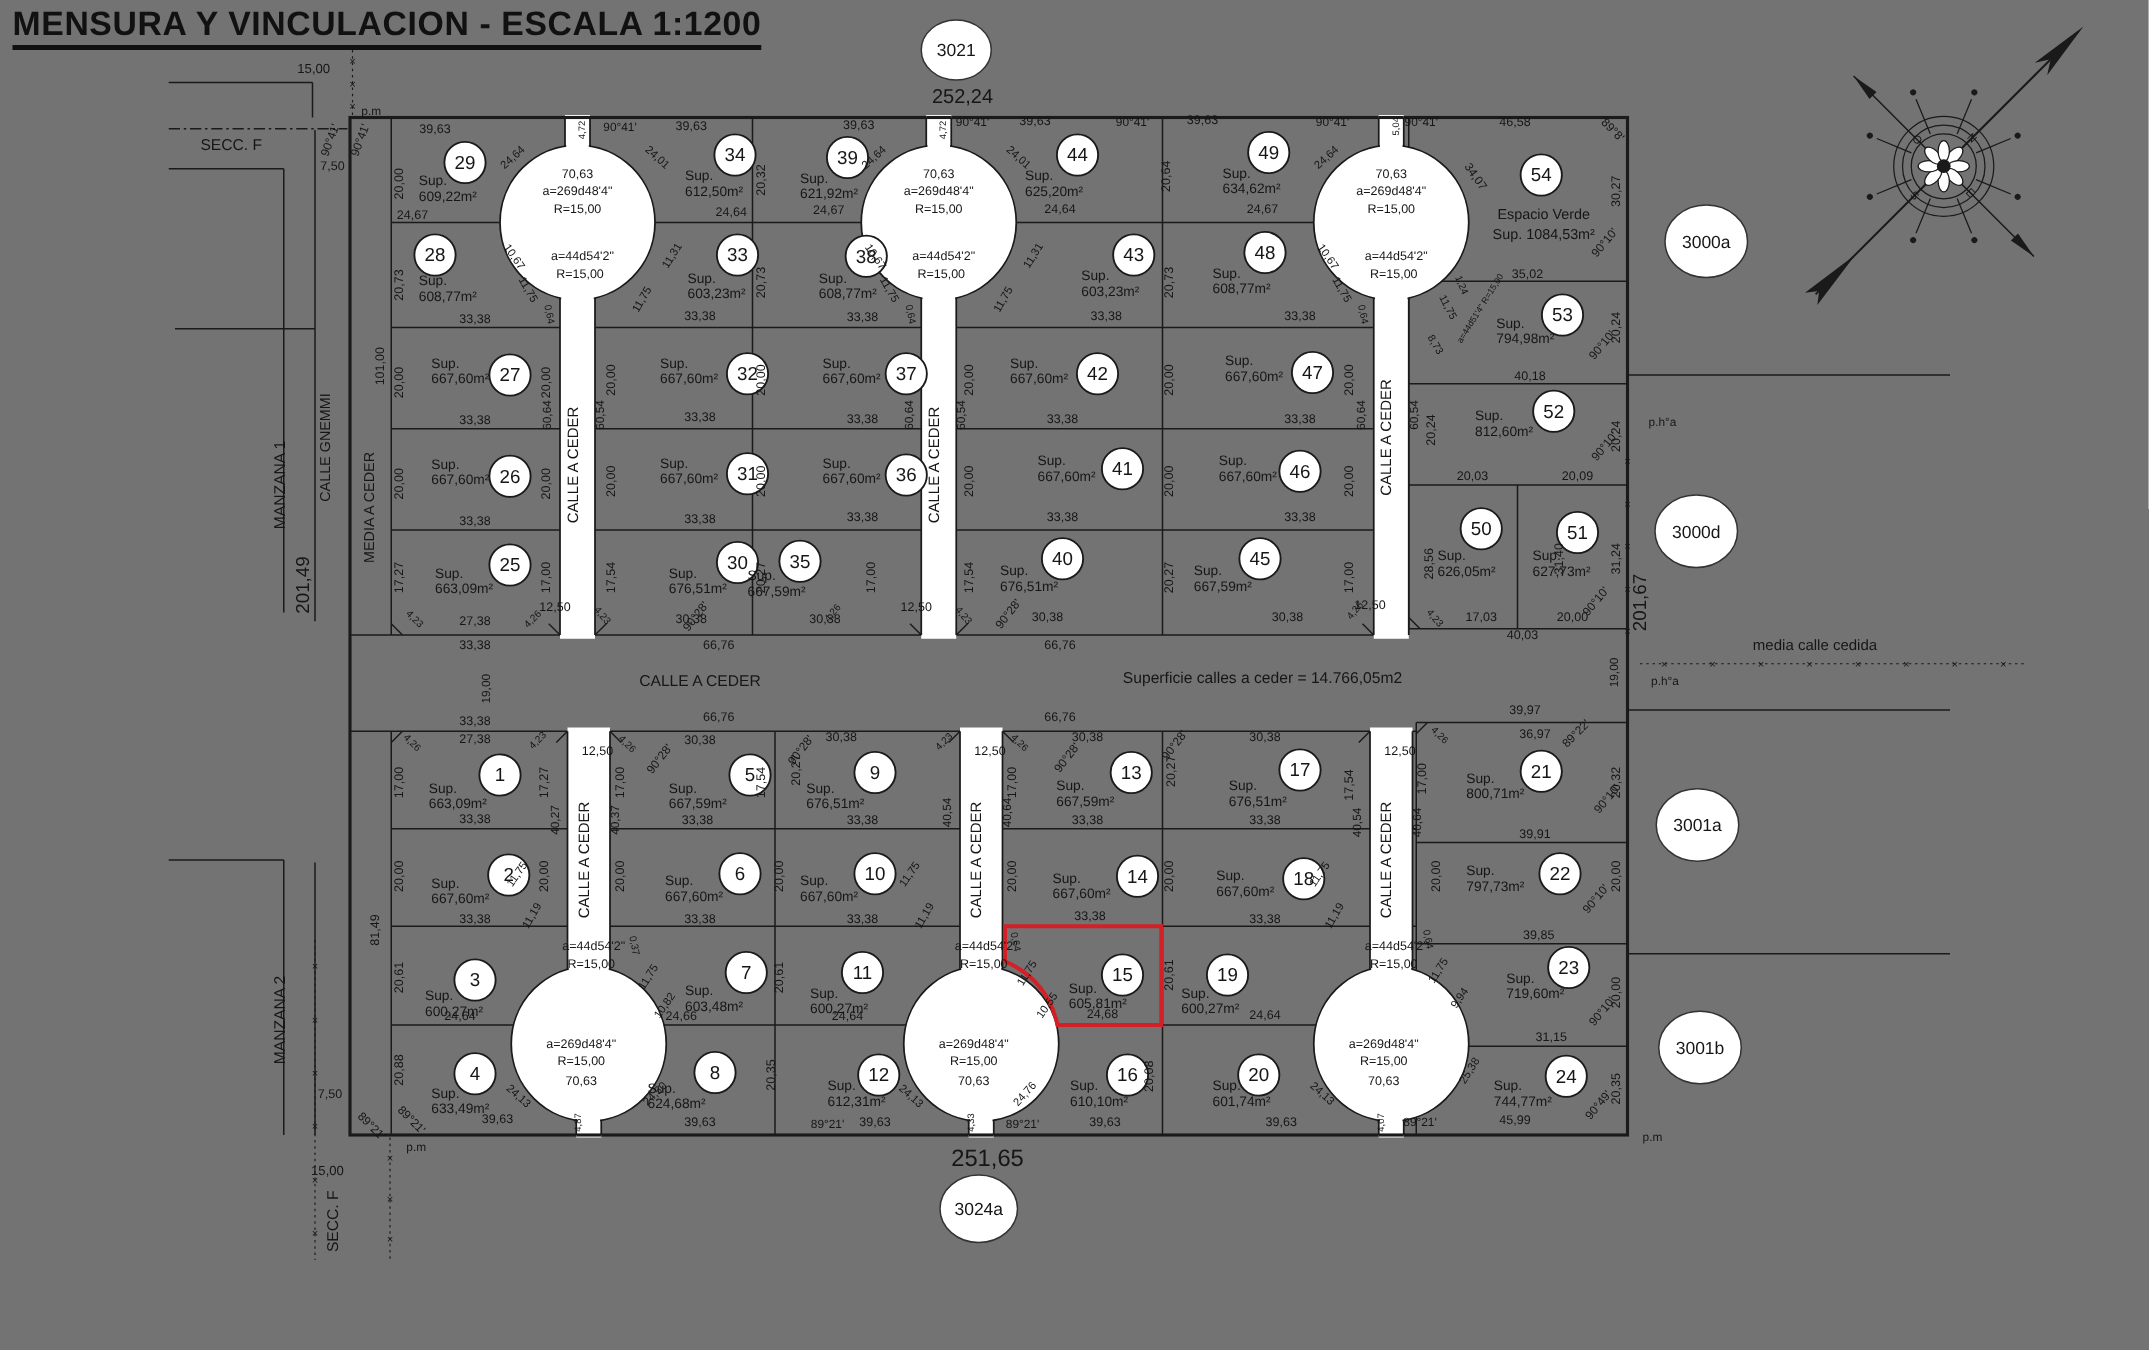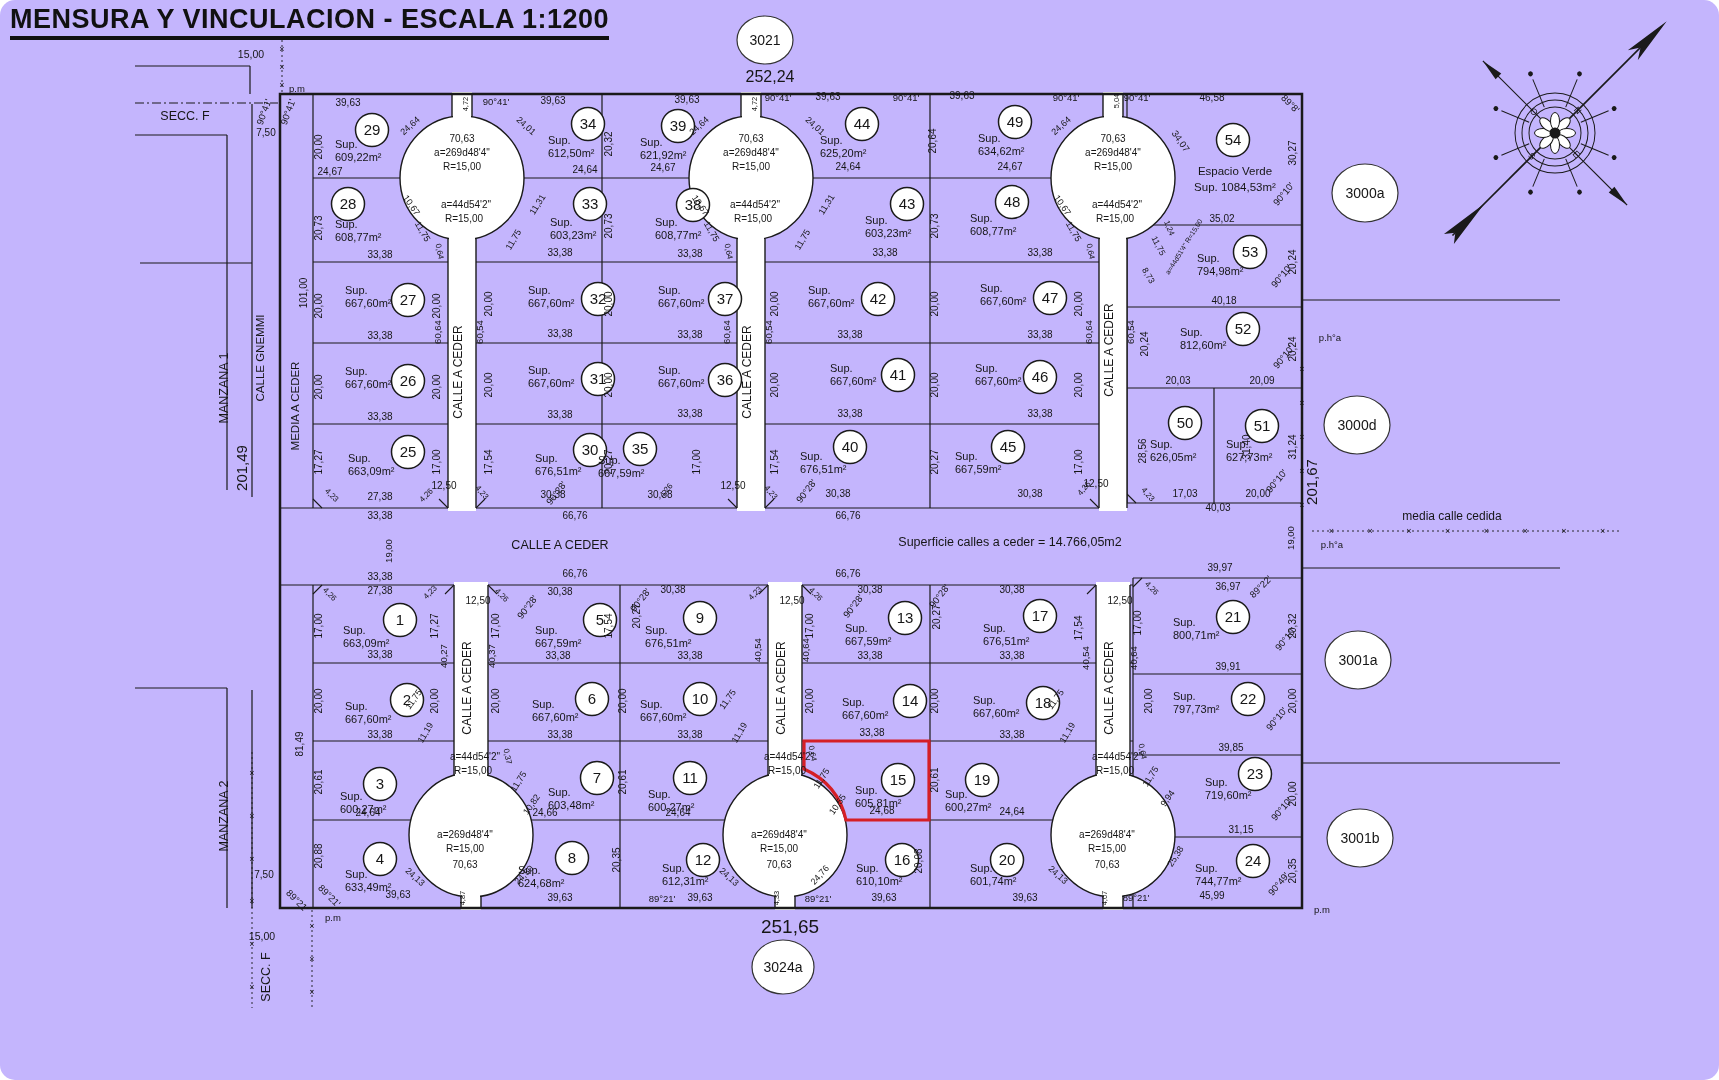--- a/index.html
+++ b/index.html
@@ -1,17 +1,17 @@
 <!DOCTYPE html>
 <html><head>
 <meta charset="utf-8">
 <style>
   html,body{margin:0;padding:0;background:#ffffff;}
-  #stage{position:relative;width:1719px;height:1080px;background:#c4b5fd;overflow:hidden;
-         font-family:"Liberation Sans", sans-serif;border-radius:15px;}
+  #stage{position:relative;width:1719px;height:1080px;background:#737373;overflow:hidden;
+         font-family:"Liberation Sans", sans-serif;}
   #plat-title{position:absolute;left:10px;top:4px;font-size:27px;font-weight:bold;color:#111;
               letter-spacing:.5px;border-bottom:4px solid #111;padding-bottom:1px;white-space:nowrap;}
   svg text{fill:#161616;}
 </style>
 </head>
 <body>
 
 <div id="stage">
   <div id="plat-title">MENSURA Y VINCULACION - ESCALA 1:1200</div>
   <svg id="plat" width="1719" height="1080" viewBox="0 0 1719 1080">

